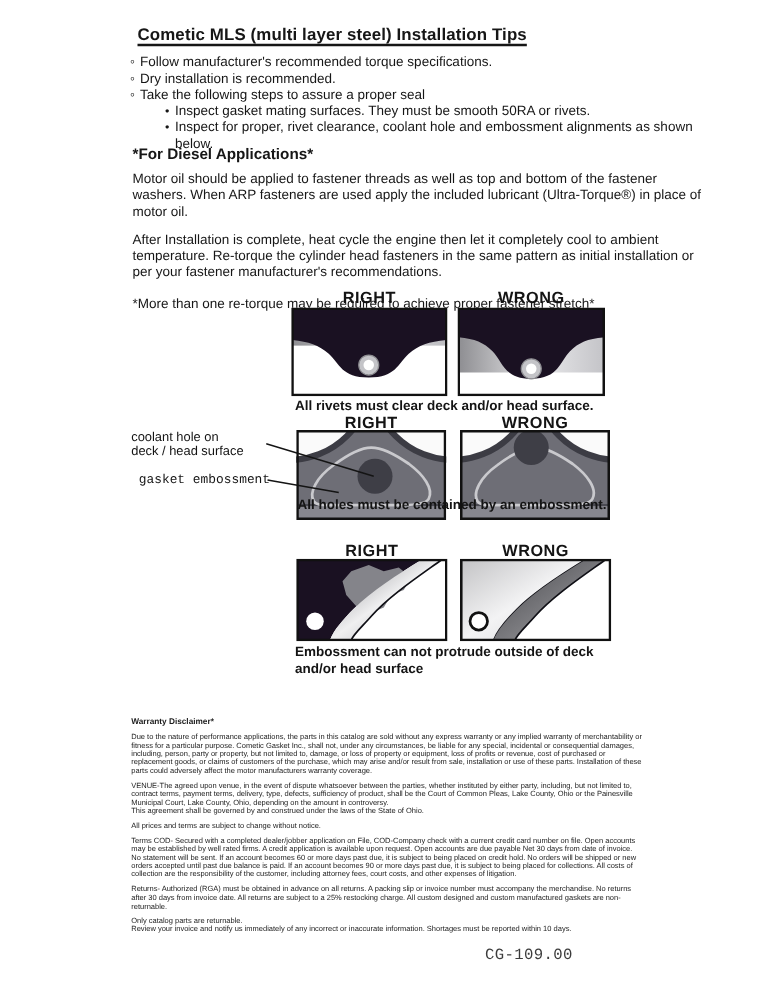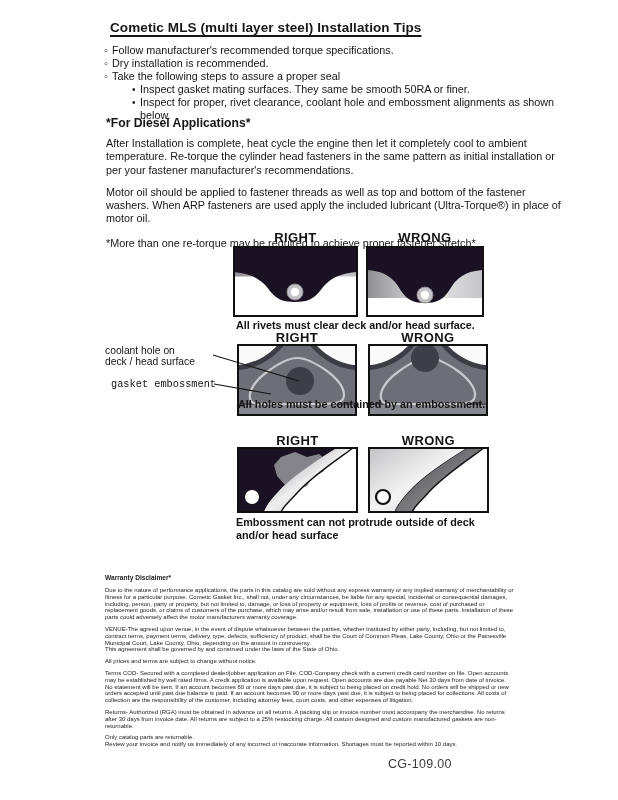--- a/index.html
+++ b/index.html
@@ -24,21 +24,21 @@
 
   .fig-label{font-size:13px;font-weight:700;letter-spacing:.4px;text-align:center;color:#141414;}
   .caption{font-size:10.8px;line-height:13px;color:#141414;font-weight:bold;}
 
   .callout{font-size:10.3px;line-height:11px;text-align:left;color:#141414;}
 
   .disclaimer{left:105px;top:574px;width:410px;color:#1c1c1c;}
   .disclaimer h3{margin:0 0 6px 0;font-size:6.6px;font-weight:700;}
   .disclaimer p{margin:0 0 5px 0;font-size:6px;line-height:6.8px;white-space:pre-line;}
 
-  .doc-code{left:388px;top:757px;font-size:12.5px;letter-spacing:.3px;color:#3c3c3c;}
+  .doc-code{left:388px;top:757px;font-size:12.5px;letter-spacing:.3px;color:#3c3c3c;font-family:Liberation Mono, monospace;}
 
   svg{display:block;}
 </style>
 </head>
 <body>
 
 <div class="abs doc-title">Cometic MLS (multi layer steel) Installation Tips</div>
 
 <div class="abs bullets">
     <div class="bullet-row">
@@ -50,32 +50,32 @@
     <span>Dry installation is recommended.</span>
   </div>
     <div class="bullet-row">
     <span class="marker">◦</span>
     <span>Take the following steps to assure a proper seal</span>
   </div>
   </div>
 <div class="abs sub-bullets">
     <div class="bullet-row">
     <span class="marker">•</span>
-    <span>Inspect gasket mating surfaces.  They same be smooth 50RA or finer.</span>
+    <span>Inspect gasket mating surfaces.  They must be smooth 50RA or rivets.</span>
   </div>
     <div class="bullet-row">
     <span class="marker">•</span>
     <span>Inspect for proper, rivet clearance, coolant hole and embossment alignments as shown below.</span>
   </div>
   </div>
 
 <div class="abs diesel">
   <h2>*For Diesel Applications*</h2>
+  <p>Motor oil should be applied to fastener threads as well as top and bottom of the fastener washers. When ARP fasteners are used apply the included lubricant (Ultra-Torque®) in place of motor oil.</p>
   <p>After Installation is complete, heat cycle the engine then let it completely cool to ambient temperature. Re-torque the cylinder head fasteners in the same pattern as initial installation or per your fastener manufacturer's recommendations.</p>
-  <p>Motor oil should be applied to fastener threads as well as top and bottom of the fastener washers. When ARP fasteners are used apply the included lubricant (Ultra-Torque®) in place of motor oil.</p>
   <p class="note">*More than one re-torque may be required to achieve proper fastener stretch*</p>
 </div>
 
 <div class="abs fig-label" style="left:233px;top:230px;width:125px;">RIGHT</div>
 <div class="abs fig-label" style="left:366px;top:230px;width:118px;">WRONG</div>
 
 <svg class="abs" style="left:233px;top:246px;" width="125" height="71" viewBox="0 0 125 71">
   <defs>
     <linearGradient id="d1r" x1="0" y1="0" x2="1" y2="0">
       <stop offset="0" stop-color="#8e8e92"></stop>

